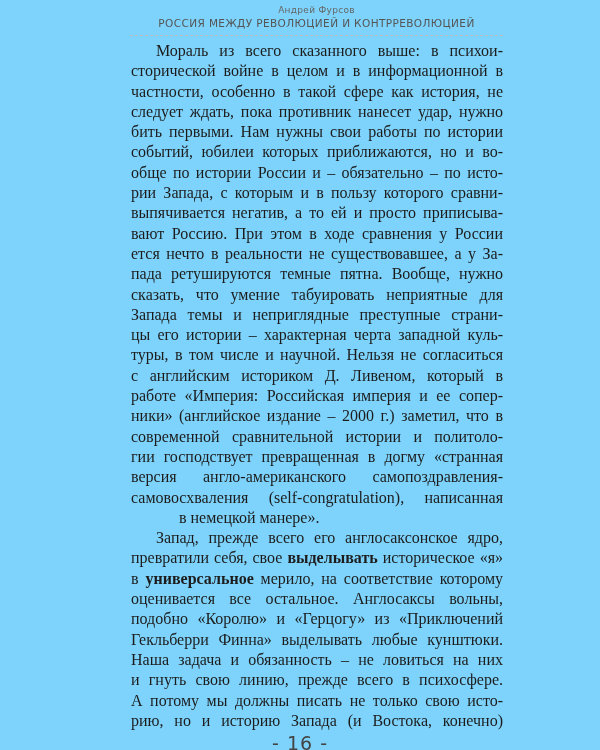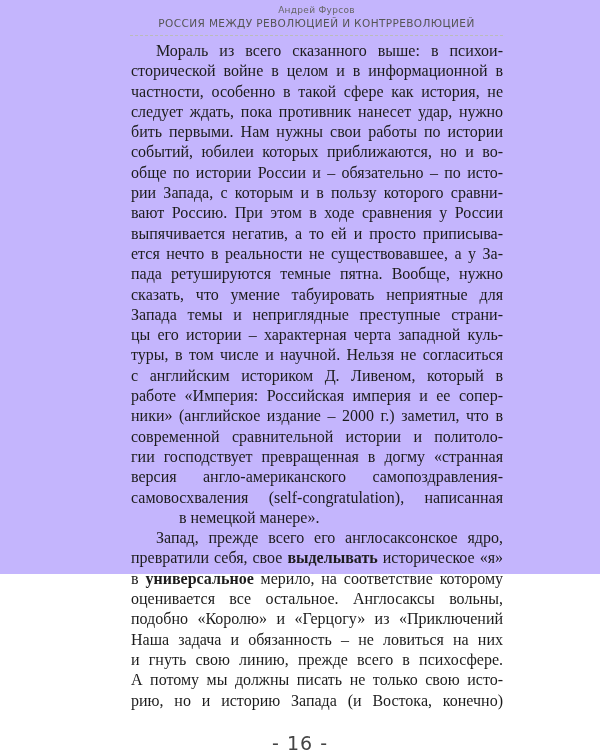--- a/index.html
+++ b/index.html
@@ -9,22 +9,22 @@
     }
     body {
       width: 600px;
       height: 750px;
       position: relative;
       overflow: hidden;
     }
     .page {
       position: absolute;
       left: 0; top: 0;
-      width: 600px; height: 574px;
-      background: #c4b5fd;
+      width: 600px; height: 750px;
+      background: #7dd3fc;
     }
     .running-head {
       position: absolute;
       left: 130px;
       width: 373px;
       top: 4px;
       text-align: center;
       font-family: "DejaVu Sans", sans-serif;
       color: #555;
     }
@@ -103,22 +103,22 @@
   <div class="body-text">
     <div>
       <span class="line indent">Мораль из всего сказанного выше: в психои-</span>
       <span class="line">сторической войне в целом и в информационной в</span>
       <span class="line">частности, особенно в такой сфере как история, не</span>
       <span class="line">следует ждать, пока противник нанесет удар, нужно</span>
       <span class="line">бить первыми. Нам нужны свои работы по истории</span>
       <span class="line">событий, юбилеи которых приближаются, но и во-</span>
       <span class="line">обще по истории России и – обязательно – по исто-</span>
       <span class="line">рии Запада, с которым и в пользу которого сравни-</span>
+      <span class="line">выпячивается негатив, а то ей и просто приписыва-</span>
       <span class="line">вают Россию. При этом в ходе сравнения у России</span>
-      <span class="line">выпячивается негатив, а то ей и просто приписыва-</span>
       <span class="line">ется нечто в реальности не существовавшее, а у За-</span>
       <span class="line">пада ретушируются темные пятна. Вообще, нужно</span>
       <span class="line">сказать, что умение табуировать неприятные для</span>
       <span class="line">Запада темы и неприглядные преступные страни-</span>
       <span class="line">цы его истории – характерная черта западной куль-</span>
       <span class="line">туры, в том числе и научной. Нельзя не согласиться</span>
       <span class="line">с английским историком Д. Ливеном, который в</span>
       <span class="line">работе «Империя: Российская империя и ее сопер-</span>
       <span class="line">ники» (английское издание – 2000 г.) заметил, что в</span>
       <span class="line">современной сравнительной истории и политоло-</span>
@@ -126,20 +126,21 @@
       <span class="line">версия англо-американского самопоздравления-</span>
       <span class="line">самовосхваления (self-congratulation), написанная</span>
       <span class="line last">в немецкой манере».</span>
     </div>
     <div>
       <span class="line indent">Запад, прежде всего его англосаксонское ядро,</span>
       <span class="line"><span>превратили себя, свое </span><b>выделывать</b><span> историческое «я»</span></span>
       <span class="line"><span>в </span><b>универсальное</b><span> мерило, на соответствие которому</span></span>
       <span class="line">оценивается все остальное. Англосаксы вольны,</span>
       <span class="line">подобно «Королю» и «Герцогу» из «Приключений</span>
+      <span class="line">Гекльберри Финна» выделывать любые кунштюки.</span>
       <span class="line">Наша задача и обязанность – не ловиться на них</span>
       <span class="line">и гнуть свою линию, прежде всего в психосфере.</span>
       <span class="line">А потому мы должны писать не только свою исто-</span>
       <span class="line">рию, но и историю Запада (и Востока, конечно)</span>
     </div>
   </div>
 
   <div class="page-number">- 16 -</div>
 </div>
 

